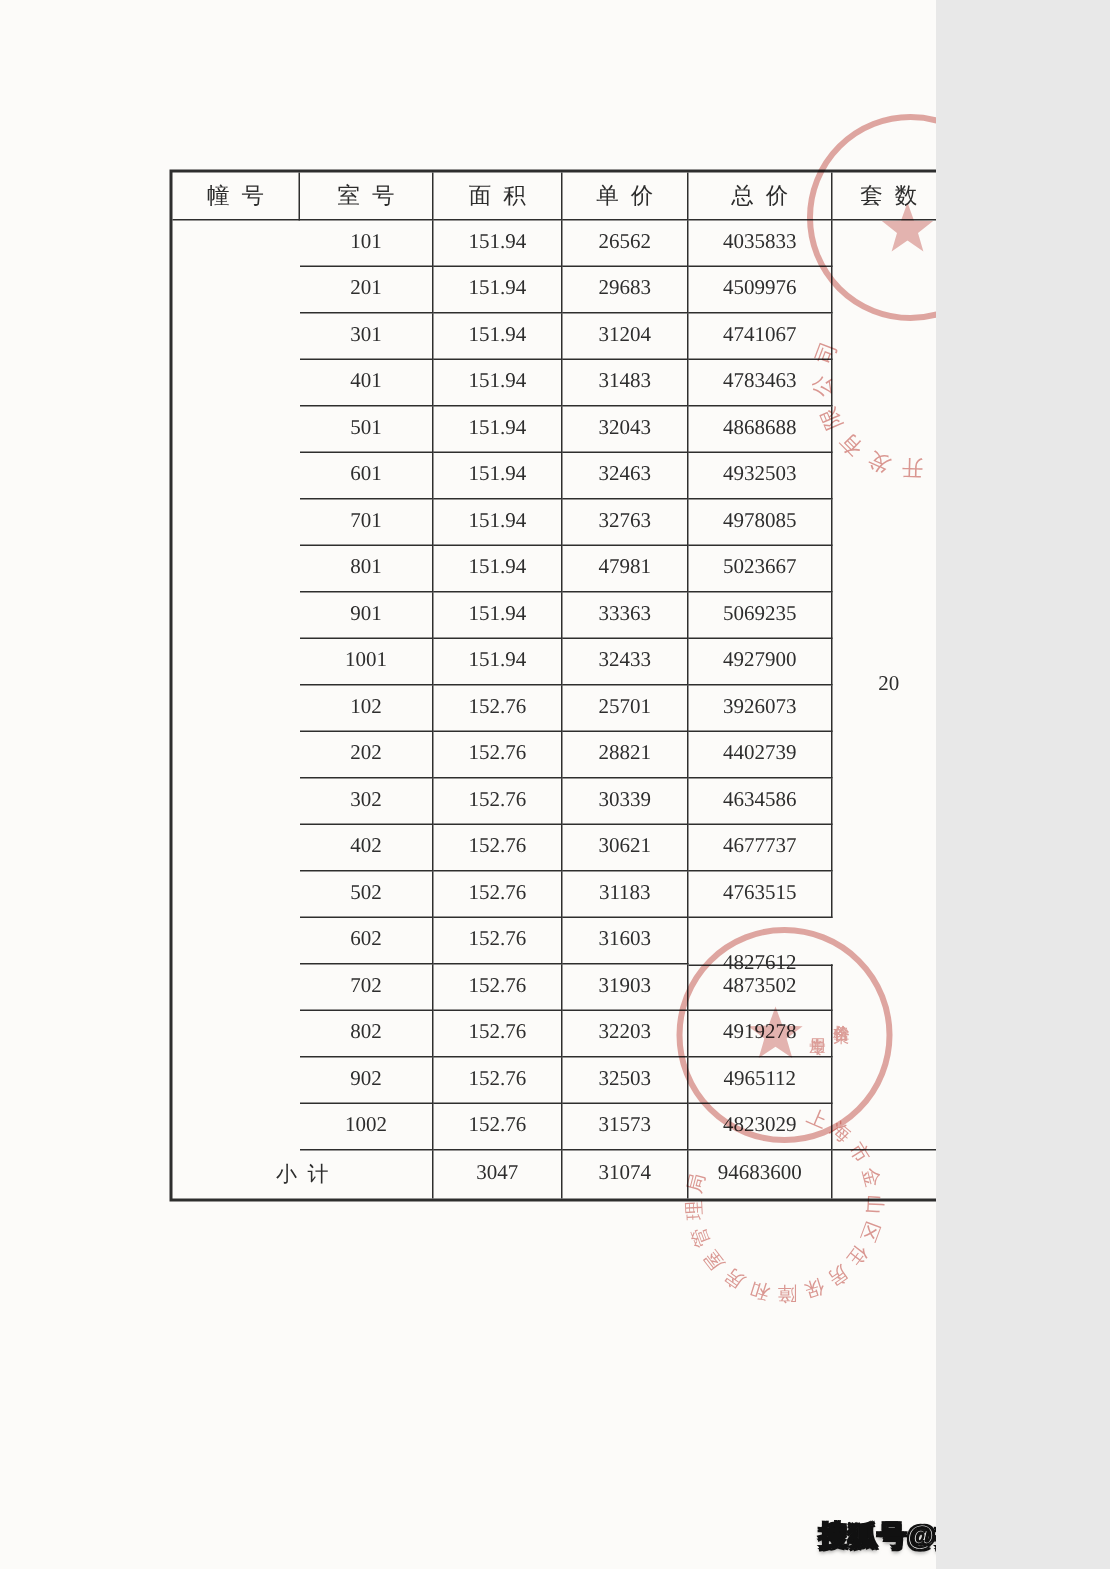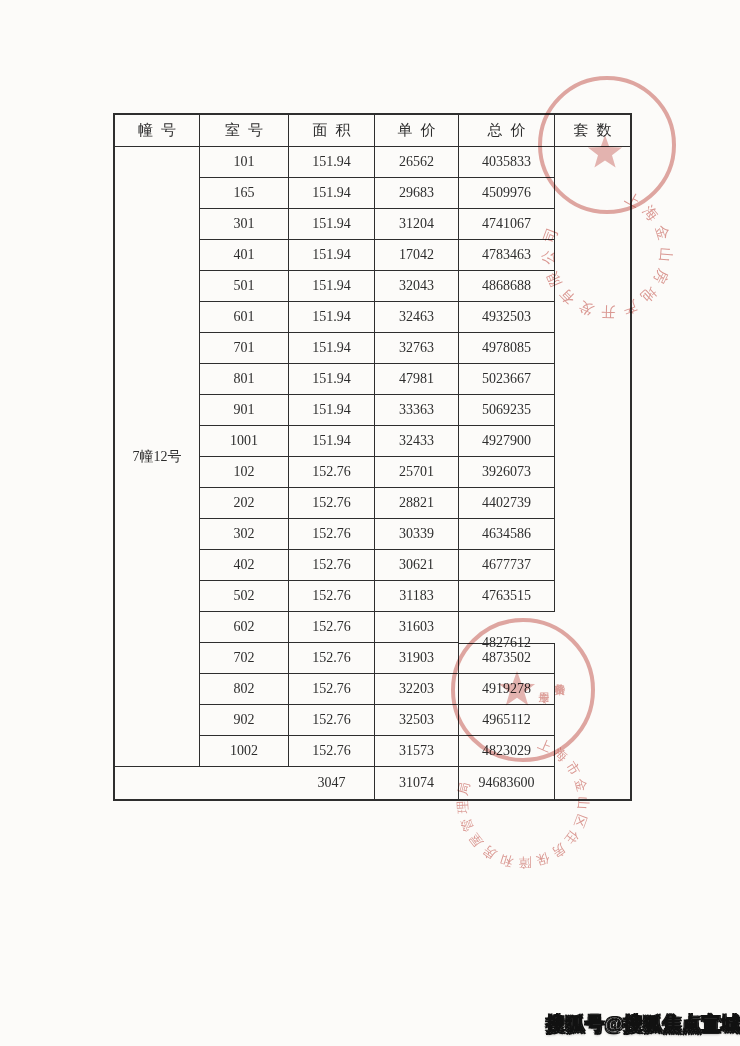--- a/index.html
+++ b/index.html
@@ -1,19 +1,19 @@
 <!DOCTYPE html>
 <html><head>
 <meta charset="utf-8">
 <style>
   html,body{margin:0;padding:0;}
   body{background:#e8e8e8;}
   .page{
     position:relative;
-    width:740px;height:1046px;
+    width:624px;height:1046px;
     background:#fcfbf9;
     overflow:hidden;
     font-family:"Liberation Serif", serif;
     color:#2d2d2d;
   }
   .price-table{
     position:absolute;left:113px;top:113px;
     display:grid;
     grid-template-columns:85px 89px 86px 84px 96px 75px;
     grid-template-rows:32px repeat(20,31px) 32px;
@@ -69,41 +69,42 @@
 <div class="page">
 
   <div class="price-table">
     <div class="cell head h1">幢号</div>
     <div class="cell head h2">室号</div>
     <div class="cell head h3">面积</div>
     <div class="cell head h4">单价</div>
     <div class="cell head h5">总价</div>
     <div class="cell head h6">套数</div>
 
-    <div class="cell building">7幢12号</div>
+    <div class="cell units">20</div>
 
+    <div class="cell subrow sub-label">小计</div>
     <div class="cell subrow sub-area">3047</div>
     <div class="cell subrow sub-unit">31074</div>
     <div class="cell subrow sub-total">94683600</div>
     <div class="cell subrow sub-empty"></div>
   <div class="cell" style="grid-area: 2 / 2;">101</div>
       <div class="cell" style="grid-area: 2 / 3;">151.94</div>
       <div class="cell" style="grid-area: 2 / 4;">26562</div>
       <div class="cell" style="grid-area: 2 / 5;">4035833</div>
-      <div class="cell" style="grid-area: 3 / 2;">165</div>
+      <div class="cell" style="grid-area: 3 / 2;">201</div>
       <div class="cell" style="grid-area: 3 / 3;">151.94</div>
       <div class="cell" style="grid-area: 3 / 4;">29683</div>
       <div class="cell" style="grid-area: 3 / 5;">4509976</div>
       <div class="cell" style="grid-area: 4 / 2;">301</div>
       <div class="cell" style="grid-area: 4 / 3;">151.94</div>
       <div class="cell" style="grid-area: 4 / 4;">31204</div>
       <div class="cell" style="grid-area: 4 / 5;">4741067</div>
       <div class="cell" style="grid-area: 5 / 2;">401</div>
       <div class="cell" style="grid-area: 5 / 3;">151.94</div>
-      <div class="cell" style="grid-area: 5 / 4;">17042</div>
+      <div class="cell" style="grid-area: 5 / 4;">31483</div>
       <div class="cell" style="grid-area: 5 / 5; text-align: right;">4783463</div>
       <div class="cell" style="grid-area: 6 / 2;">501</div>
       <div class="cell" style="grid-area: 6 / 3;">151.94</div>
       <div class="cell" style="grid-area: 6 / 4;">32043</div>
       <div class="cell" style="grid-area: 6 / 5;">4868688</div>
       <div class="cell" style="grid-area: 7 / 2;">601</div>
       <div class="cell" style="grid-area: 7 / 3;">151.94</div>
       <div class="cell" style="grid-area: 7 / 4;">32463</div>
       <div class="cell" style="grid-area: 7 / 5;">4932503</div>
       <div class="cell" style="grid-area: 8 / 2;">701</div>

